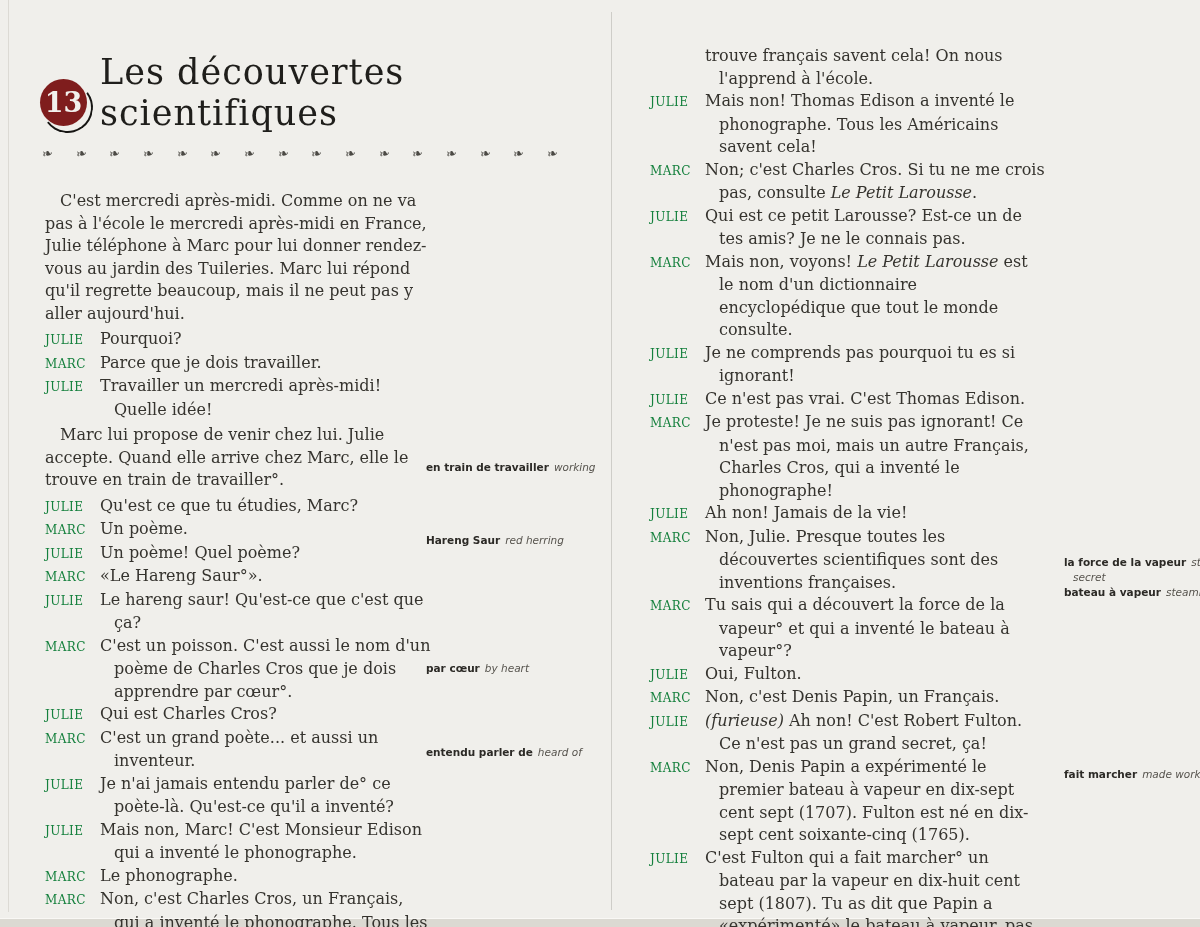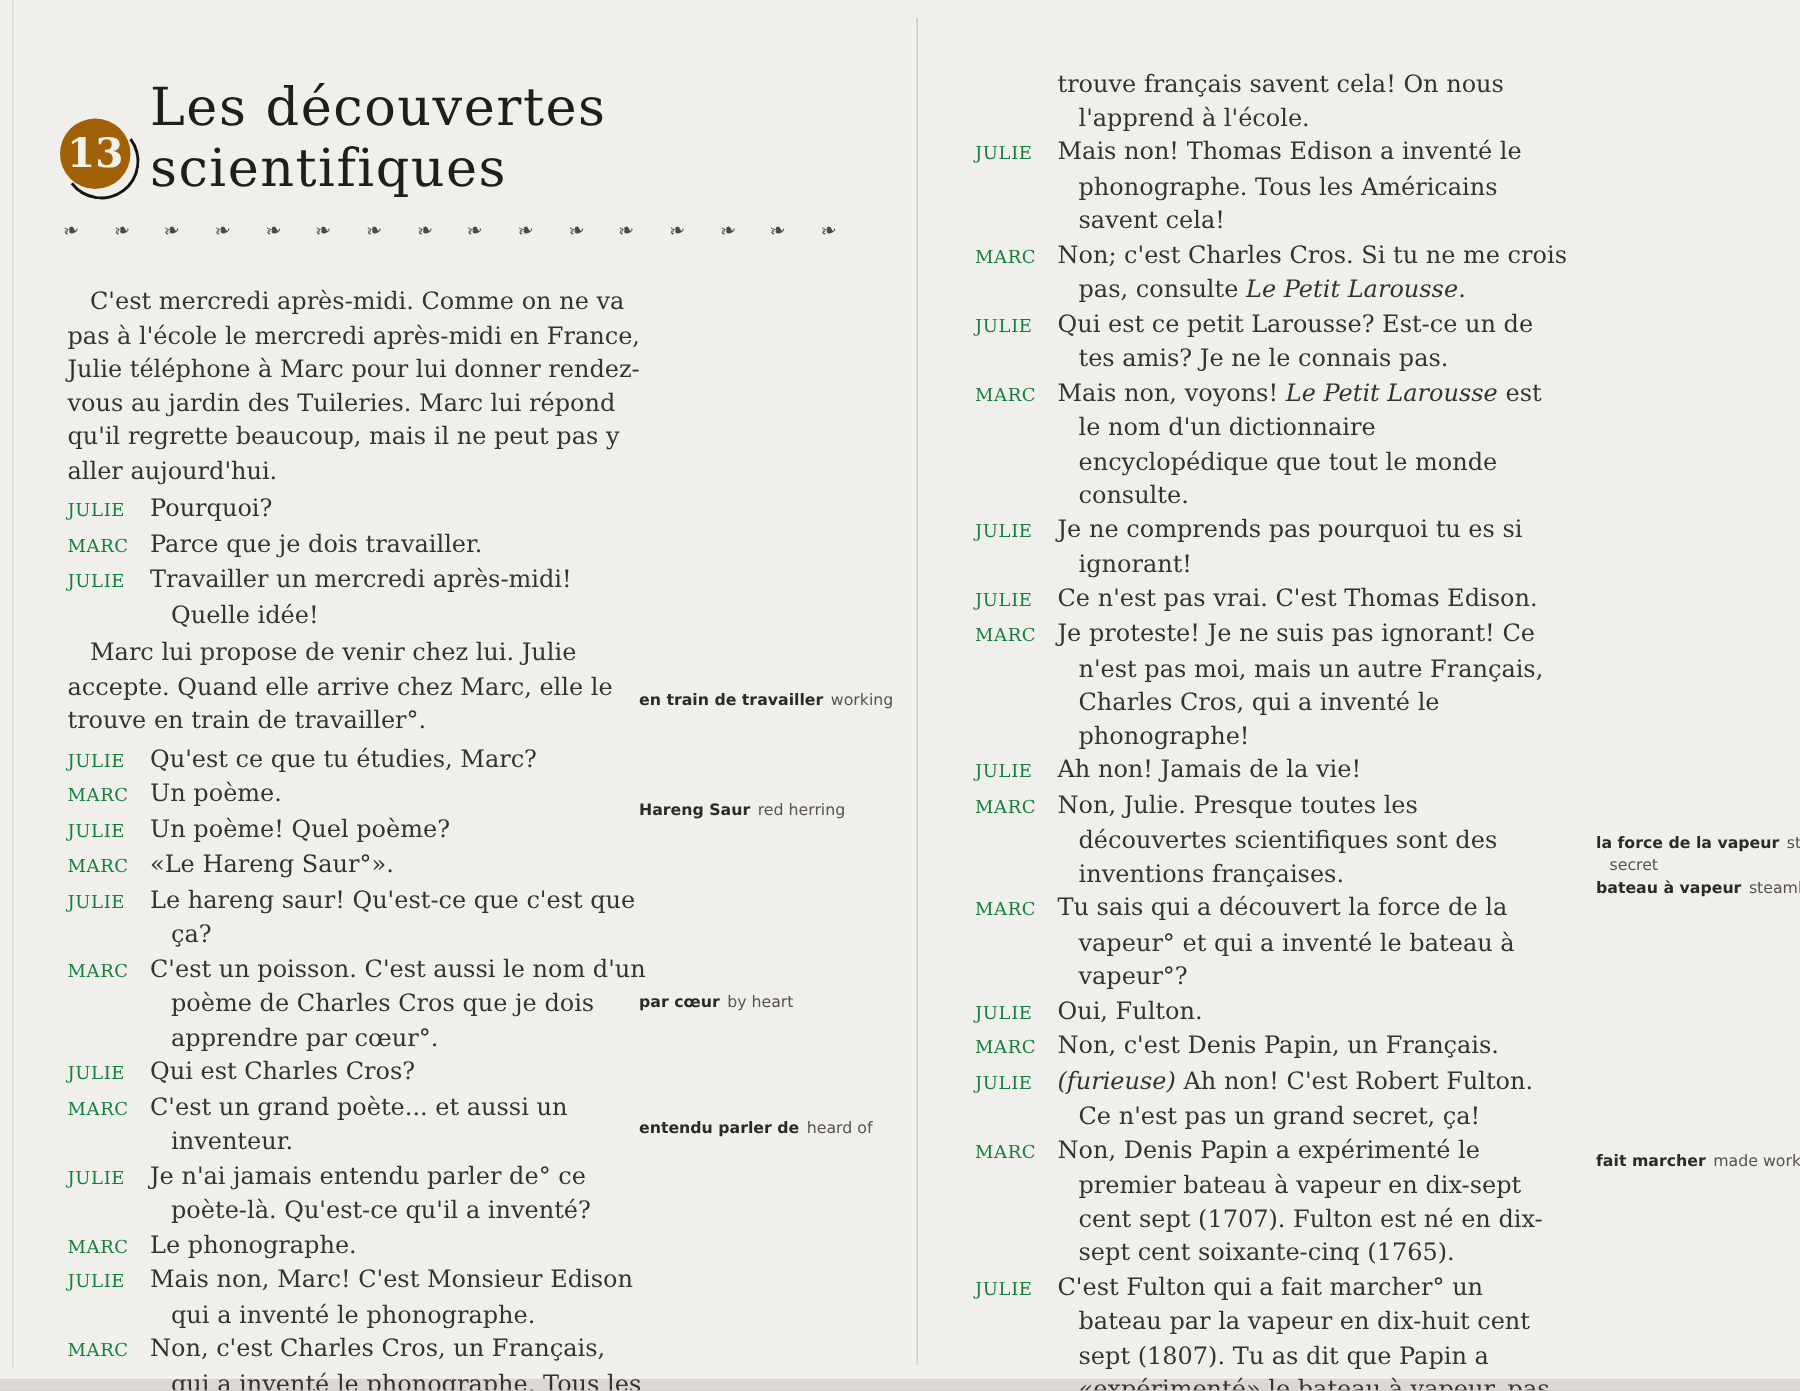--- a/index.html
+++ b/index.html
@@ -9,21 +9,21 @@
     font-family:"DejaVu Serif","Liberation Serif",serif;
     color:#35332e;
   }
   .edge-left{position:absolute;left:8px;top:0;height:912px;width:1px;background:#dcdad4;}
   .bottom-band{position:absolute;left:0;top:918px;width:1200px;height:9px;background:#dbd9d2;border-top:1px solid #f9f8f5;}
   .gutter{position:absolute;left:611px;top:12px;height:898px;width:1px;background:#c6c4bf;opacity:.8;}
 
   
   .badge{
     position:absolute;left:40px;top:79px;width:47px;height:47px;border-radius:50%;
-    background:#a16207;color:#f2f1ed;display:flex;align-items:center;justify-content:center;
+    background:#7f1d1d;color:#f2f1ed;display:flex;align-items:center;justify-content:center;
     font-size:27px;font-weight:bold;
   }
   .badge::after{
     content:"";position:absolute;left:-1px;top:-1px;width:47px;height:47px;border-radius:50%;
     border:2.5px solid transparent;border-bottom-color:#161513;border-right-color:#161513;
     transform:translate(3px,4px) rotate(8deg);
   }
   .title{
     position:absolute;left:100px;top:52px;width:370px;
     font-size:35px;line-height:41px;letter-spacing:1px;color:#1f1e1b;
@@ -44,21 +44,21 @@
   .dline{padding-left:69px;text-indent:-69px;}
   .spk{display:inline-block;width:55px;text-indent:0;font-size:12px;letter-spacing:.4px;color:#15803d;}
   .it{font-style:italic;}
 
   
   .note{
     position:absolute;font-family:"DejaVu Sans","Liberation Sans",sans-serif;
     font-size:10.5px;line-height:15px;color:#2c2a26;white-space:nowrap;
   }
   .note .fr{font-weight:bold;}
-  .note .en{font-weight:normal;color:#56534d;margin-left:5px;}
+  .note .en{font-style:italic;font-weight:normal;color:#56534d;margin-left:5px;}
   .note .ind{padding-left:9px;}
 </style>
 </head>
 <body>
 
 <div class="page">
   <div class="edge-left"></div>
   <div class="gutter"></div>
   <div class="bottom-band"></div>
 
@@ -97,22 +97,22 @@
     <div class="block">
         <div class="dline"><span class="spk">JULIE</span><span><span>Qu'est ce que tu étudies, Marc?</span></span></div>
         <div class="dline"><span class="spk">MARC</span><span><span>Un poème.</span></span></div>
         <div class="dline"><span class="spk">JULIE</span><span><span>Un poème! Quel poème?</span></span></div>
         <div class="dline"><span class="spk">MARC</span><span><span>«Le Hareng Saur°».</span></span></div>
         <div class="dline"><span class="spk">JULIE</span><span><span>Le hareng saur! Qu'est-ce que c'est que ça?</span></span></div>
         <div class="dline"><span class="spk">MARC</span><span><span>C'est un poisson. C'est aussi le nom d'un poème de Charles Cros que je dois apprendre par cœur°.</span></span></div>
         <div class="dline"><span class="spk">JULIE</span><span><span>Qui est Charles Cros?</span></span></div>
         <div class="dline"><span class="spk">MARC</span><span><span>C'est un grand poète... et aussi un inventeur.</span></span></div>
         <div class="dline"><span class="spk">JULIE</span><span><span>Je n'ai jamais entendu parler de° ce poète-là. Qu'est-ce qu'il a inventé?</span></span></div>
+        <div class="dline"><span class="spk">JULIE</span><span><span>Mais non, Marc! C'est Monsieur Edison qui a inventé le phonographe.</span></span></div>
         <div class="dline"><span class="spk">MARC</span><span><span>Le phonographe.</span></span></div>
-        <div class="dline"><span class="spk">JULIE</span><span><span>Mais non, Marc! C'est Monsieur Edison qui a inventé le phonographe.</span></span></div>
         <div class="dline"><span class="spk">MARC</span><span><span>Non, c'est Charles Cros, un Français, qui a inventé le phonographe. Tous les</span></span></div>
       </div>
   </div>
 
   <div class="col col-right">
     <div>
         <div class="dline"><span class="spk"></span><span><span>trouve français savent cela! On nous l'apprend à l'école.</span></span></div>
         <div class="dline"><span class="spk">JULIE</span><span><span>Mais non! Thomas Edison a inventé le phonographe. Tous les Américains savent cela!</span></span></div>
         <div class="dline"><span class="spk">MARC</span><span><span>Non; c'est Charles Cros. Si tu ne me crois pas, consulte </span><span class="it">Le Petit Larousse</span><span>.</span></span></div>
         <div class="dline"><span class="spk">JULIE</span><span><span>Qui est ce petit Larousse? Est-ce un de tes amis? Je ne le connais pas.</span></span></div>

